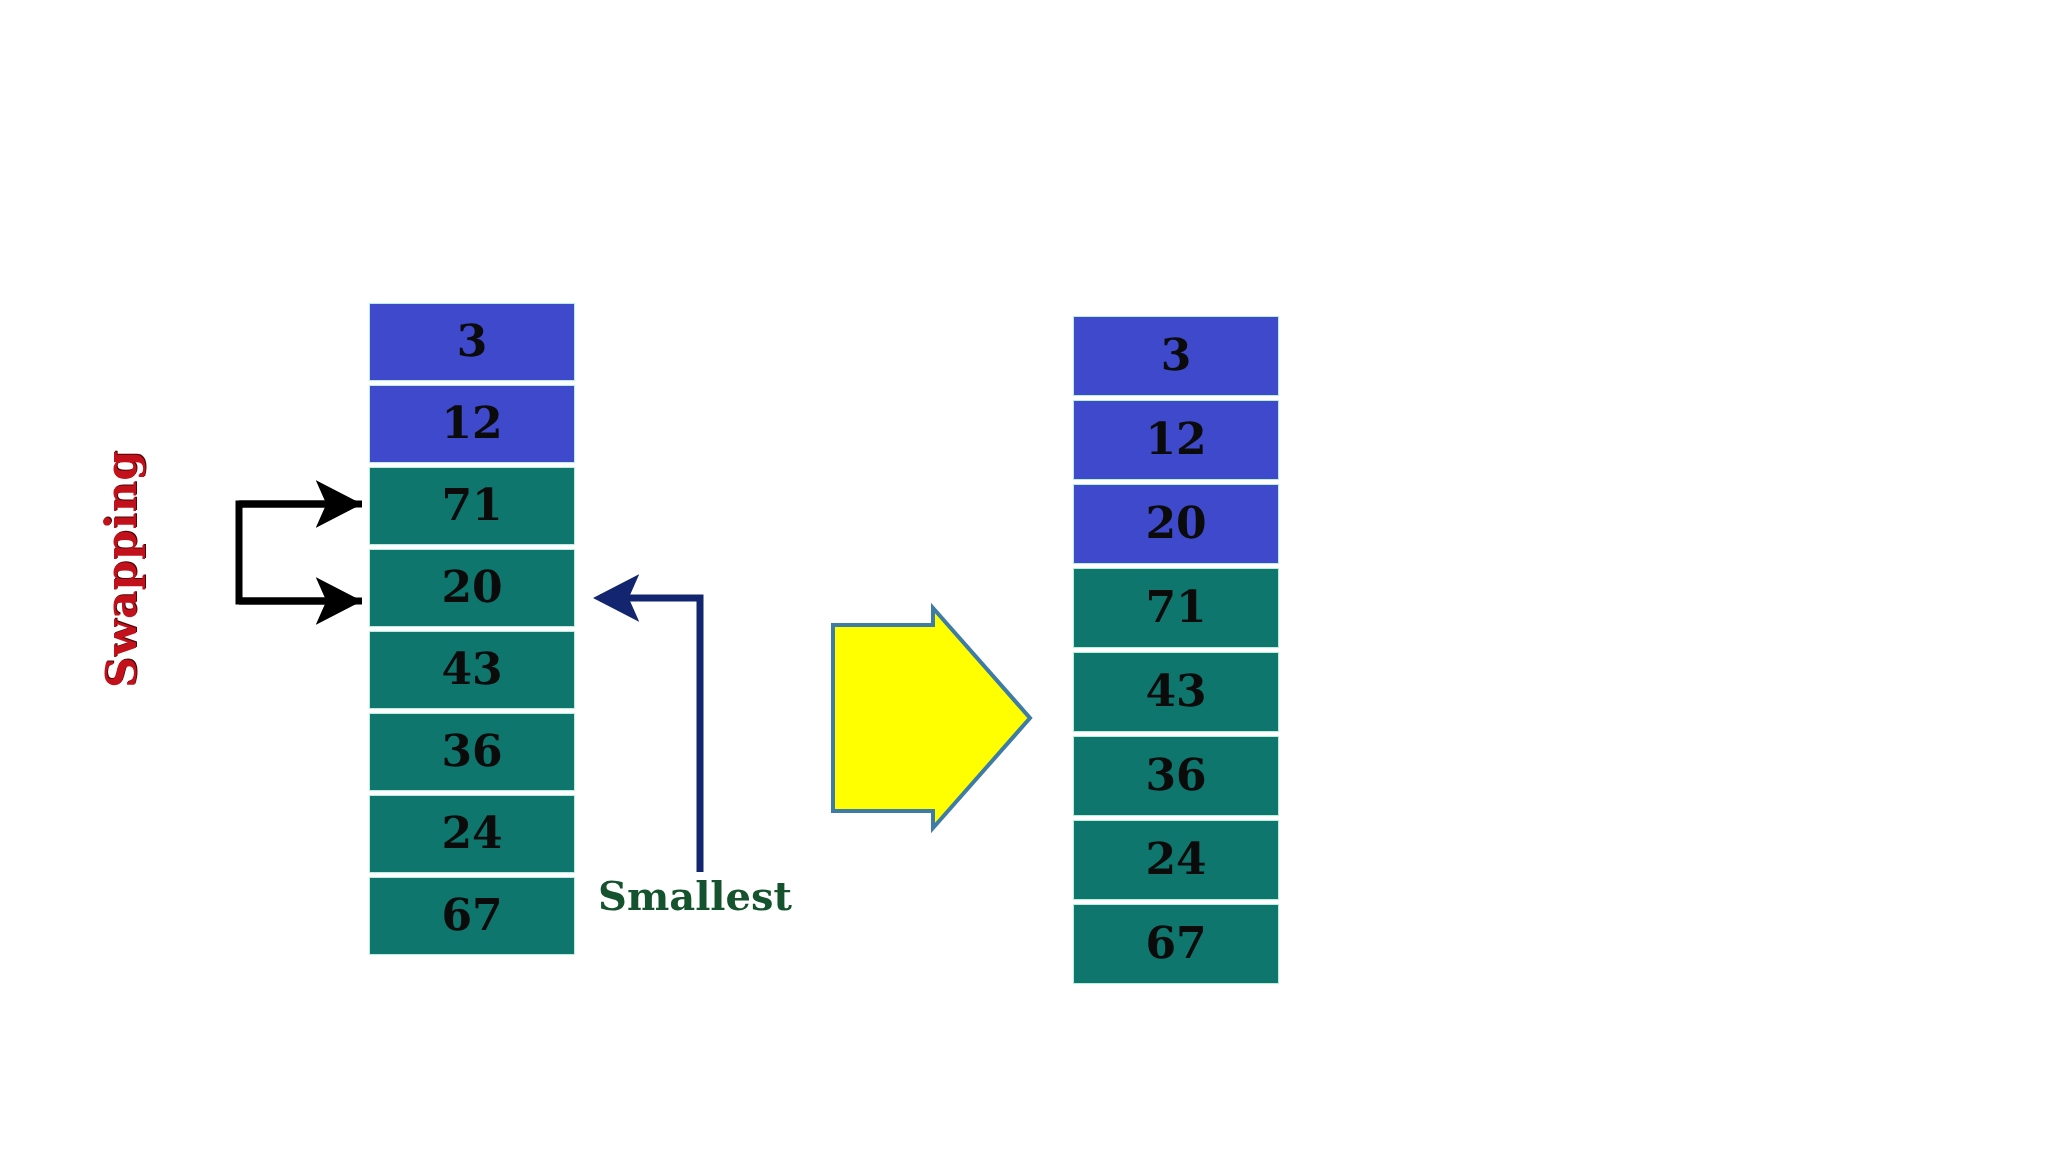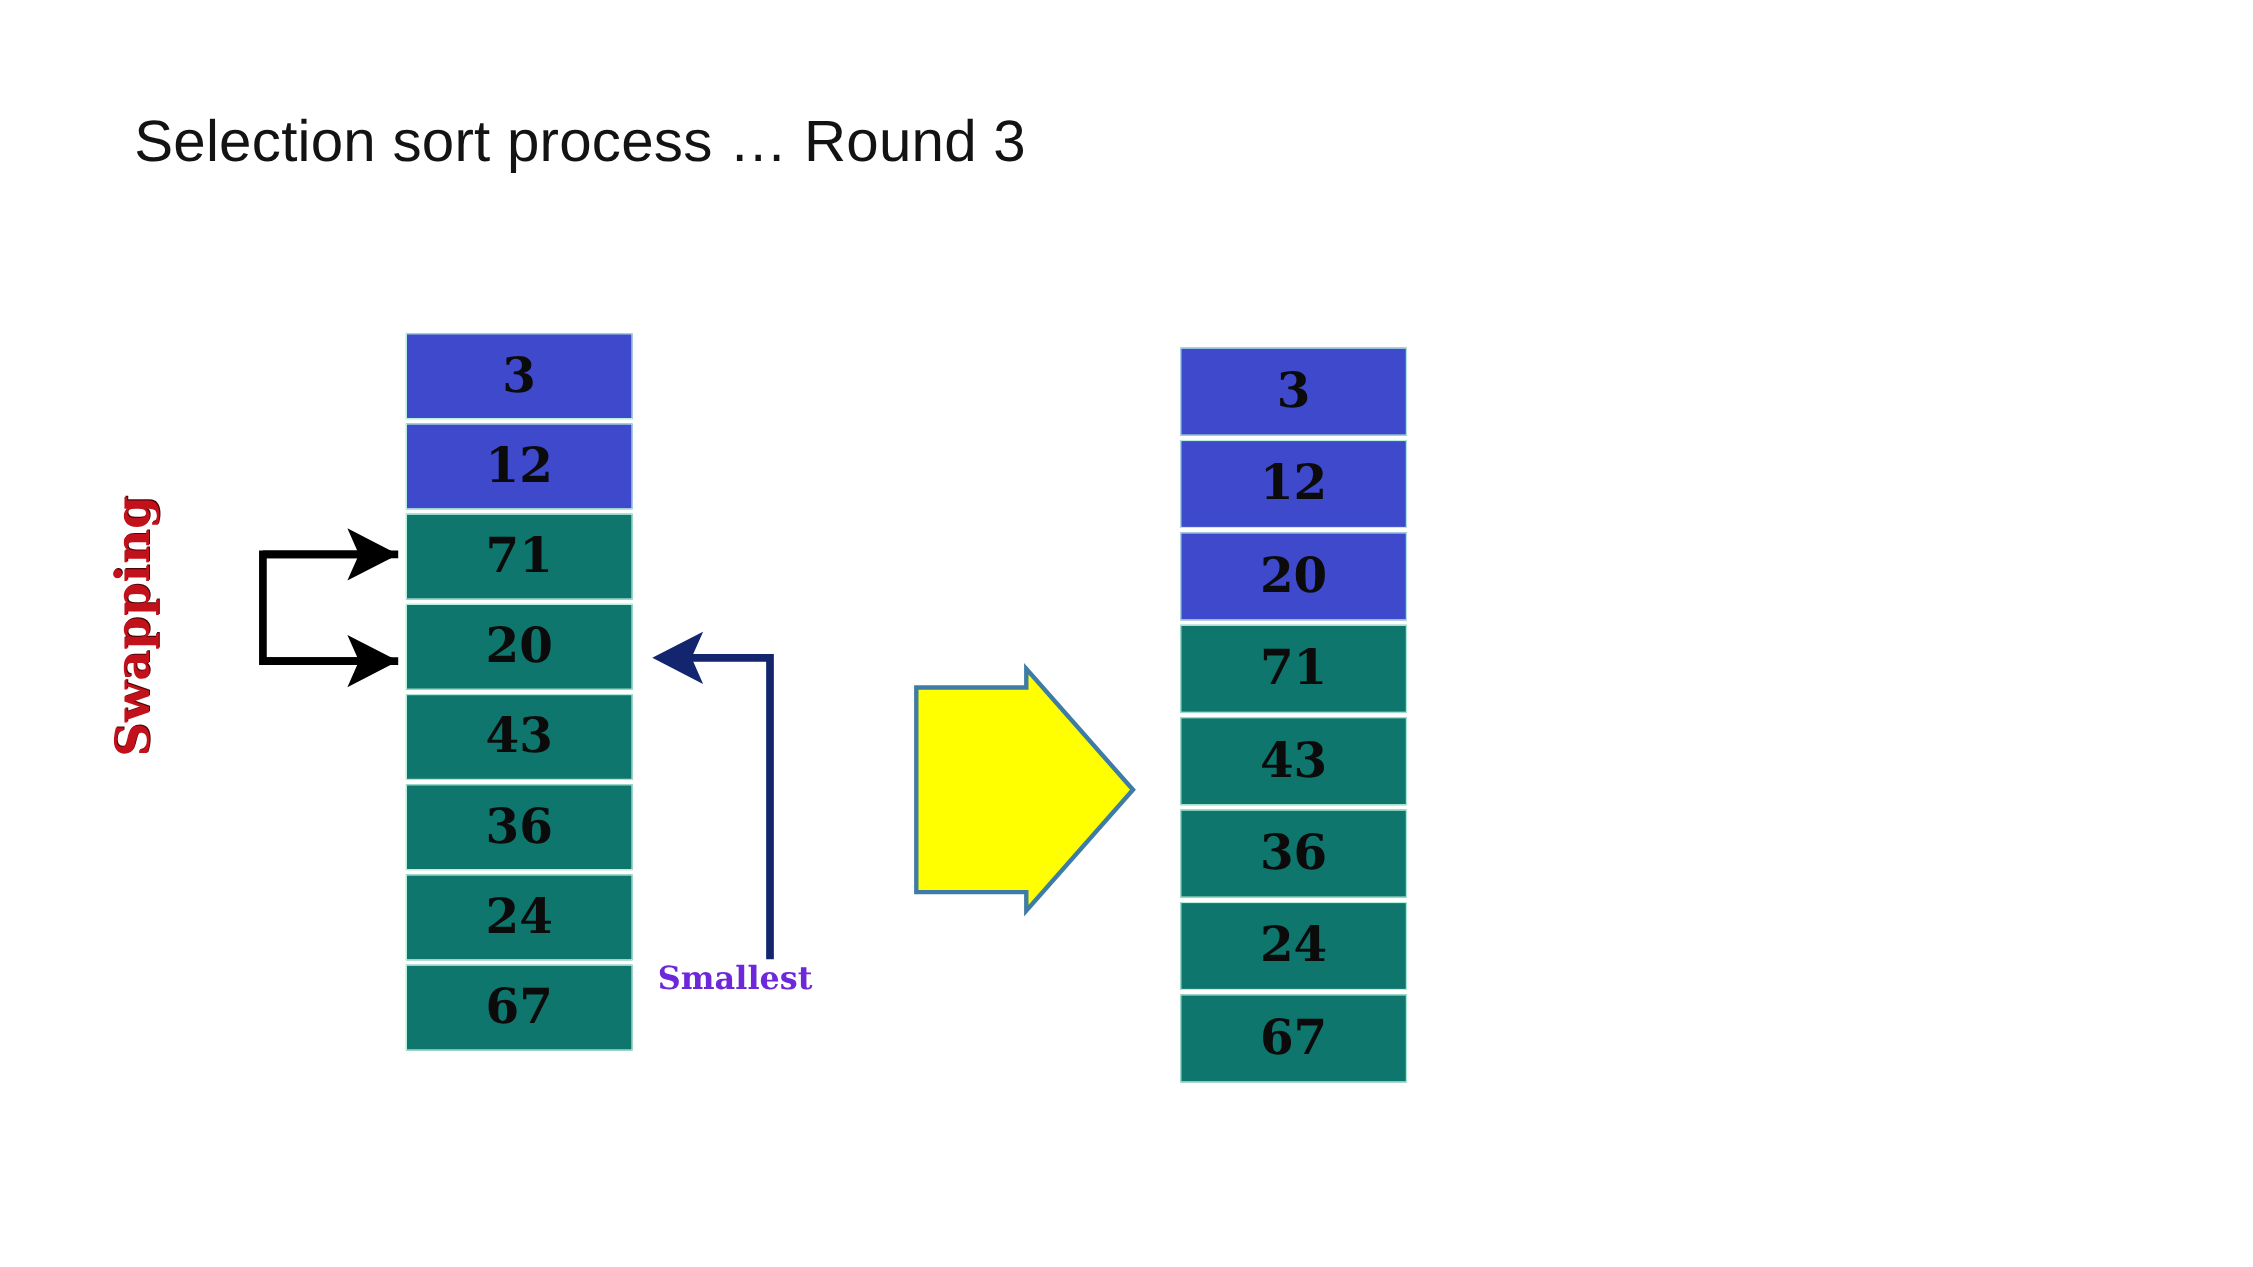--- a/index.html
+++ b/index.html
@@ -83,40 +83,39 @@
     white-space: nowrap;
   }
 
   
   #smallest-label {
     position: absolute;
     left: 598px;
     top: 872px;
     font-family: "DejaVu Serif", serif;
     font-weight: 700;
-    font-size: 29px;
-    color: #6d28d9;
+    font-size: 40px;
+    color: #14532d;
     white-space: nowrap;
   }
 
   
   #connector-layer {
     position: absolute;
     left: 0; top: 0;
     width: 2048px;
     height: 1152px;
     pointer-events: none;
   }
 </style>
 </head>
 <body>
 
 <div id="slide">
 
-  <div id="slide-title">Selection sort process … Round 3</div>
 
   <div id="array-left" class="array-column">
     <div class="array-cell state-sorted">3</div>
     <div class="array-cell state-sorted">12</div>
     <div class="array-cell state-unsorted">71</div>
     <div class="array-cell state-unsorted">20</div>
     <div class="array-cell state-unsorted">43</div>
     <div class="array-cell state-unsorted">36</div>
     <div class="array-cell state-unsorted">24</div>
     <div class="array-cell state-unsorted">67</div>

